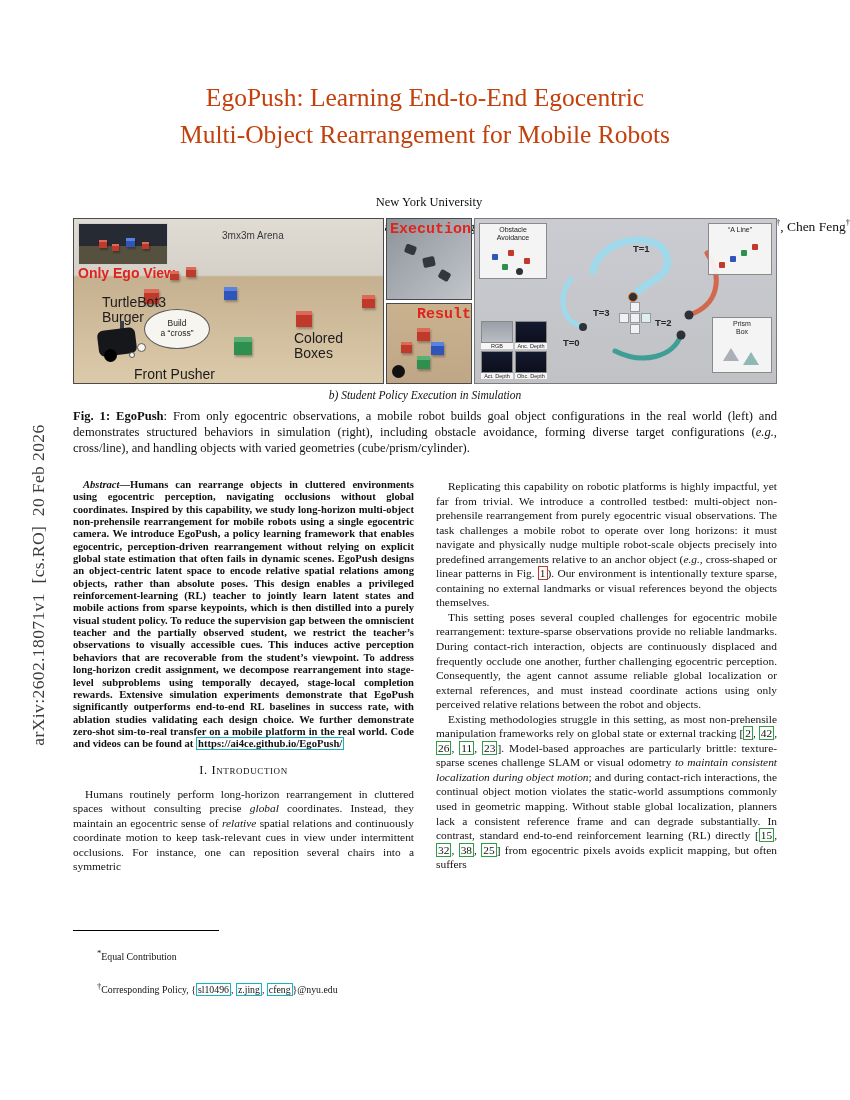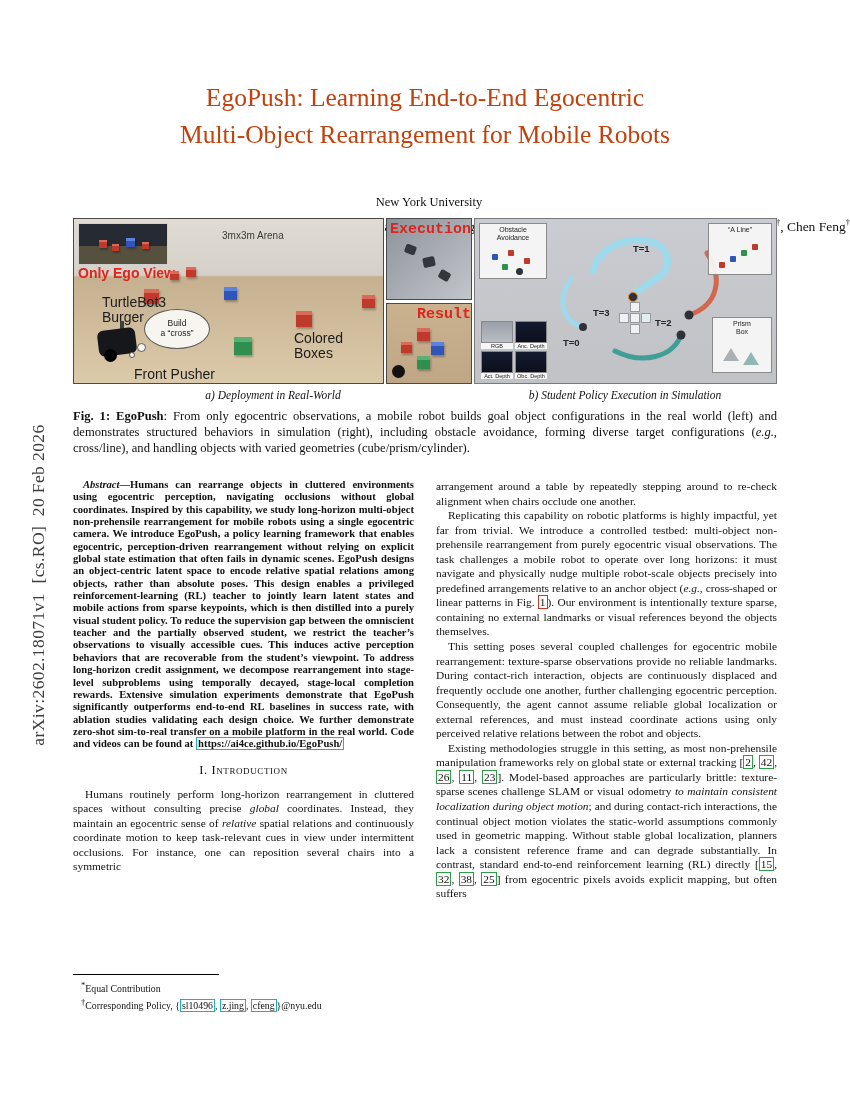--- a/index.html
+++ b/index.html
@@ -76,21 +76,21 @@
   .columns{position:absolute;top:479px;left:73px;width:704px;display:flex;gap:22px;}
   .col{width:341px;}
   .col-left{display:flex;flex-direction:column;height:534px;}
   .abstract{font-size:10.6px;line-height:12.35px;font-weight:bold;text-align:justify;margin:0;text-indent:10px;}
   .it{font-style:italic;}
   .sec-head{font-size:12.5px;font-weight:400;font-variant:small-caps;letter-spacing:.6px;text-align:center;margin:12px 0 9px;}
   .body-p{font-size:11.4px;line-height:14.55px;text-align:justify;margin:0;}
   .indent{text-indent:12px;}
   .fnotes{margin-top:auto;font-size:9.8px;line-height:12.6px;}
   .fn-rule{width:146px;border-top:1px solid #000;margin-bottom:4px;}
-  .fnotes p{margin:0;text-indent:8px;font-family:Liberation Serif, serif;}
+  .fnotes p{margin:16px;text-indent:8px;font-family:Liberation Serif, serif;}
 
   .cite-box{border:1px solid #2e9e46;padding:0 1px;}
   .ref-box{border:1px solid #c0392b;padding:0 1px;}
   .link-box{border:1px solid #17b3c1;padding:0 1px;}
 </style>
 </head>
 <body>
 
 <div class="page">
 
@@ -228,39 +228,37 @@
         </div>
 
         <div class="tlab" style="left:88px;top:118px;">T=0</div>
         <div class="tlab" style="left:158px;top:24px;">T=1</div>
         <div class="tlab" style="left:180px;top:98px;">T=2</div>
         <div class="tlab" style="left:118px;top:88px;">T=3</div>
       </div>
     </div>
 
     <div class="subcaps">
-      <div class="a">a) Deployment in Real-World</div>
       <div class="b">b) Student Policy Execution in Simulation</div>
     </div>
   </figure>
 
   <div class="fig-caption"><strong>Fig. 1: EgoPush</strong><span>: From only egocentric observations, a mobile robot builds goal object configurations in the real world (left) and demonstrates structured behaviors in simulation (right), including obstacle avoidance, forming diverse target configurations (</span><em>e.g.</em><span>, cross/line), and handling objects with varied geometries (cube/prism/cylinder).</span></div>
 
   <div class="columns">
     <div class="col col-left">
       <p class="abstract"><strong class="it">Abstract</strong><strong>—Humans can rearrange objects in cluttered environments using egocentric perception, navigating occlusions without global coordinates. Inspired by this capability, we study long-horizon multi-object non-prehensile rearrangement for mobile robots using a single egocentric camera. We introduce EgoPush, a policy learning framework that enables egocentric, perception-driven rearrangement without relying on explicit global state estimation that often fails in dynamic scenes. EgoPush designs an object-centric latent space to encode relative spatial relations among objects, rather than absolute poses. This design enables a privileged reinforcement-learning (RL) teacher to jointly learn latent states and mobile actions from sparse keypoints, which is then distilled into a purely visual student policy. To reduce the supervision gap between the omniscient teacher and the partially observed student, we restrict the teacher’s observations to visually accessible cues. This induces active perception behaviors that are recoverable from the student’s viewpoint. To address long-horizon credit assignment, we decompose rearrangement into stage-level subproblems using temporally decayed, stage-local completion rewards. Extensive simulation experiments demonstrate that EgoPush significantly outperforms end-to-end RL baselines in success rate, with ablation studies validating each design choice. We further demonstrate zero-shot sim-to-real transfer on a mobile platform in the real world. Code and videos can be found at </strong><span class="link-box">https://ai4ce.github.io/EgoPush/</span></p>
       <h2 class="sec-head">I. Introduction</h2>
       <p class="body-p indent"><span>Humans routinely perform long-horizon rearrangement in cluttered spaces without consulting precise </span><em>global</em><span> coordinates. Instead, they maintain an egocentric sense of </span><em>relative</em><span> spatial relations and continuously coordinate motion to keep task-relevant cues in view under intermittent occlusions. For instance, one can reposition several chairs into a symmetric</span></p>
       <div class="fnotes">
         <div class="fn-rule"></div>
         <p><sup>*</sup><span>Equal Contribution</span></p>
         <p><sup>†</sup><span>Corresponding Policy, {</span><span class="link-box">sl10496</span><span>, </span><span class="link-box">z.jing</span><span>, </span><span class="link-box">cfeng</span><span>}@nyu.edu</span></p>
       </div>
     </div>
     <div class="col col-right">
-      <p class="body-p"><span>arrangement around a table by repeatedly stepping around to re-check alignment when chairs occlude one another.</span></p>
       <p class="body-p indent"><span>Replicating this capability on robotic platforms is highly impactful, yet far from trivial. We introduce a controlled testbed: multi-object non-prehensile rearrangement from purely egocentric visual observations. The task challenges a mobile robot to operate over long horizons: it must navigate and physically nudge multiple robot-scale objects precisely into predefined arrangements relative to an anchor object (</span><em>e.g.</em><span>, cross-shaped or linear patterns in Fig. </span><span class="ref-box">1</span><span>). Our environment is intentionally texture sparse, containing no external landmarks or visual references beyond the objects themselves.</span></p>
       <p class="body-p indent"><span>This setting poses several coupled challenges for egocentric mobile rearrangement: texture-sparse observations provide no reliable landmarks. During contact-rich interaction, objects are continuously displaced and frequently occlude one another, further challenging egocentric perception. Consequently, the agent cannot assume reliable global localization or external references, and must instead coordinate actions using only perceived relative relations between the robot and objects.</span></p>
       <p class="body-p indent"><span>Existing methodologies struggle in this setting, as most non-prehensile manipulation frameworks rely on global state or external tracking [</span><span class="cite-box">2</span><span>, </span><span class="cite-box">42</span><span>, </span><span class="cite-box">26</span><span>, </span><span class="cite-box">11</span><span>, </span><span class="cite-box">23</span><span>]. Model-based approaches are particularly brittle: texture-sparse scenes challenge SLAM or visual odometry </span><em>to maintain consistent localization during object motion</em><span>; and during contact-rich interactions, the continual object motion violates the static-world assumptions commonly used in geometric mapping. Without stable global localization, planners lack a consistent reference frame and can degrade substantially. In contrast, standard end-to-end reinforcement learning (RL) directly [</span><span class="cite-box">15</span><span>, </span><span class="cite-box">32</span><span>, </span><span class="cite-box">38</span><span>, </span><span class="cite-box">25</span><span>] from egocentric pixels avoids explicit mapping, but often suffers</span></p>
     </div>
   </div>
 
 </div>
 
 </body></html>

